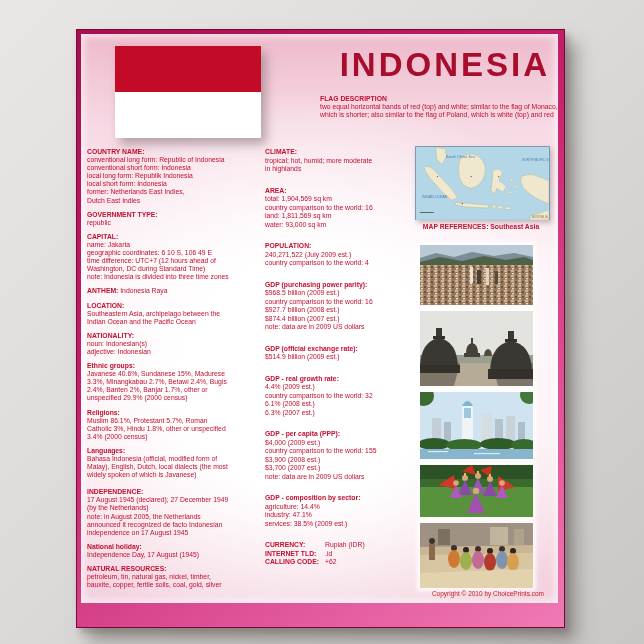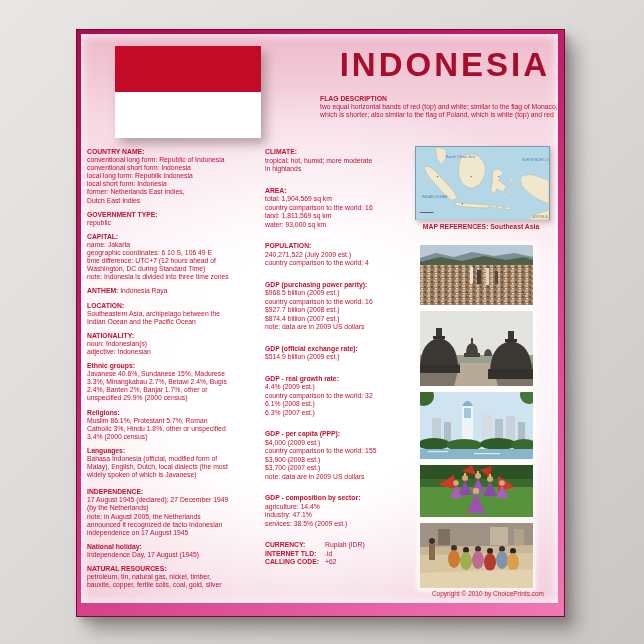--- a/index.html
+++ b/index.html
@@ -1,20 +1,20 @@
 <!DOCTYPE html>
 <html><head>
 <meta charset="utf-8">
 <style>
   html,body{margin:0;padding:0;width:644px;height:644px;overflow:hidden;
     background:linear-gradient(135deg,#e8e7e5 0%,#dcdbd9 45%,#c9c7c5 100%);
     font-family:"Liberation Sans",sans-serif;}
   .poster{position:absolute;left:76px;top:29px;width:477px;height:569px;
     border:1px solid #7a0834;
-    padding:4px 6px 13px 4px;
+    padding:4px 6px 24px 4px;
     background:linear-gradient(145deg,#a60f4f 0%,#c41f6b 40%,#e35a9e 80%,#f07ab4 100%);
     box-shadow:12px 14px 16px rgba(100,92,88,.5),4px 5px 6px rgba(100,92,88,.35);}
   .poster-inner{position:relative;width:477px;height:569px;
     background:
       radial-gradient(ellipse 85% 65% at 48% 60%, #ffffff 32%, rgba(255,255,255,0) 78%),
       linear-gradient(to bottom,#eebacb 0%,#f6d9e4 16%,#fdf1f5 42%,#fbecf1 70%,#f3cfdd 100%);
     box-shadow:inset 0 0 8px 2px rgba(255,255,255,.75);
     color:#c30e2f;font-size:6.8px;line-height:8.1px;}
   
   .flag{position:absolute;left:34px;top:12px;width:146px;height:92px;

